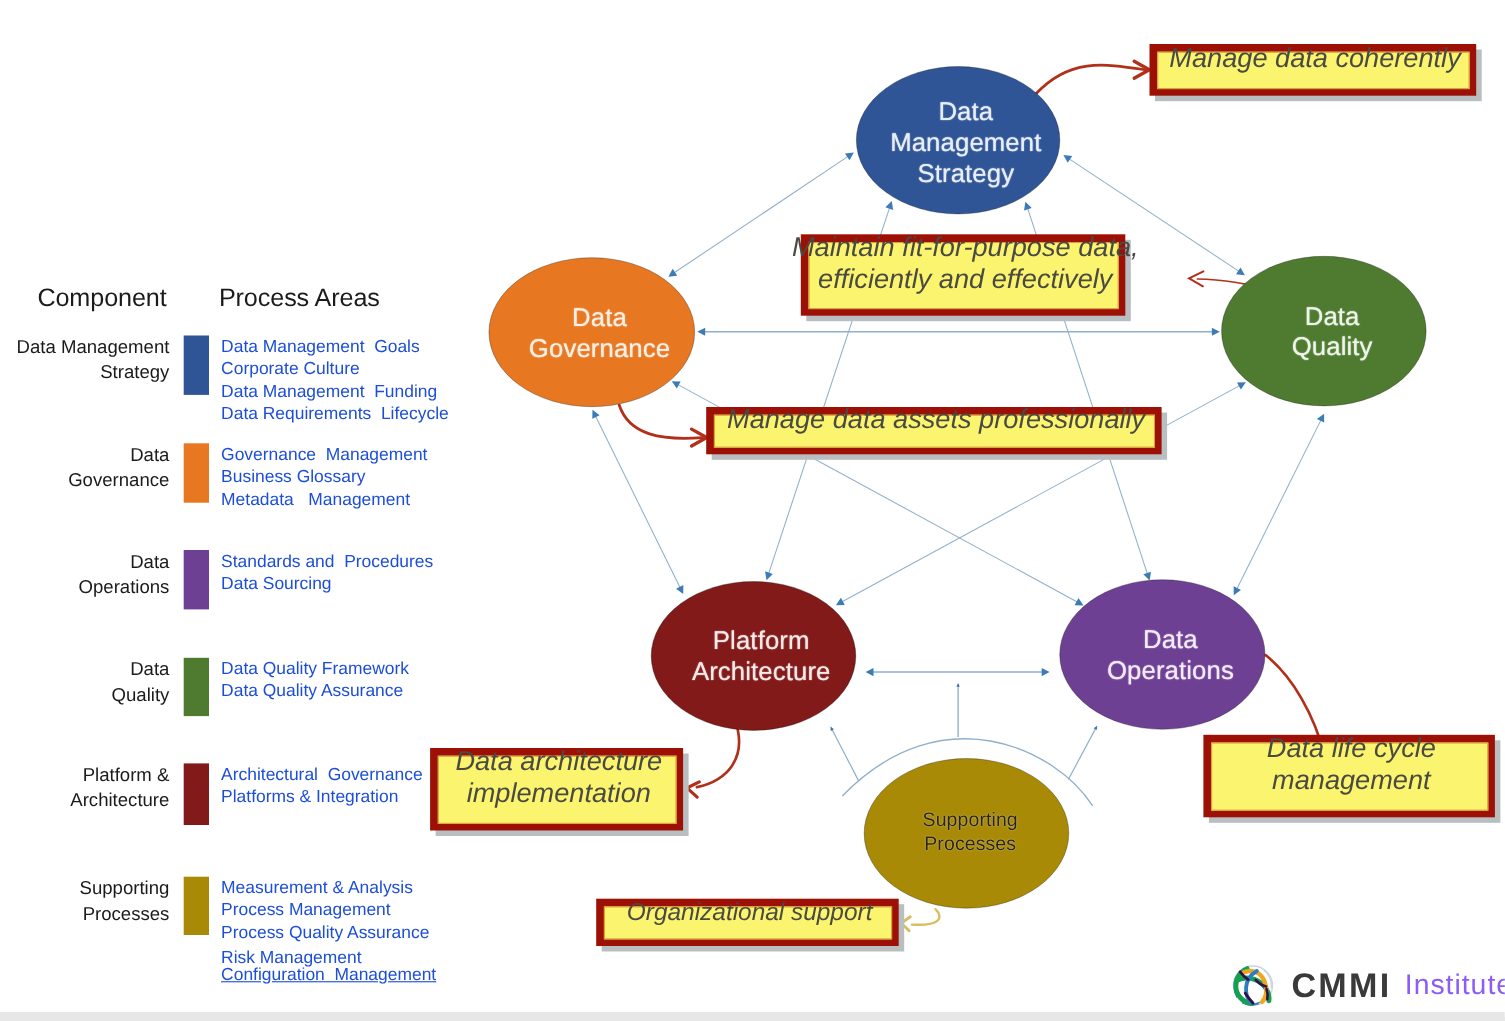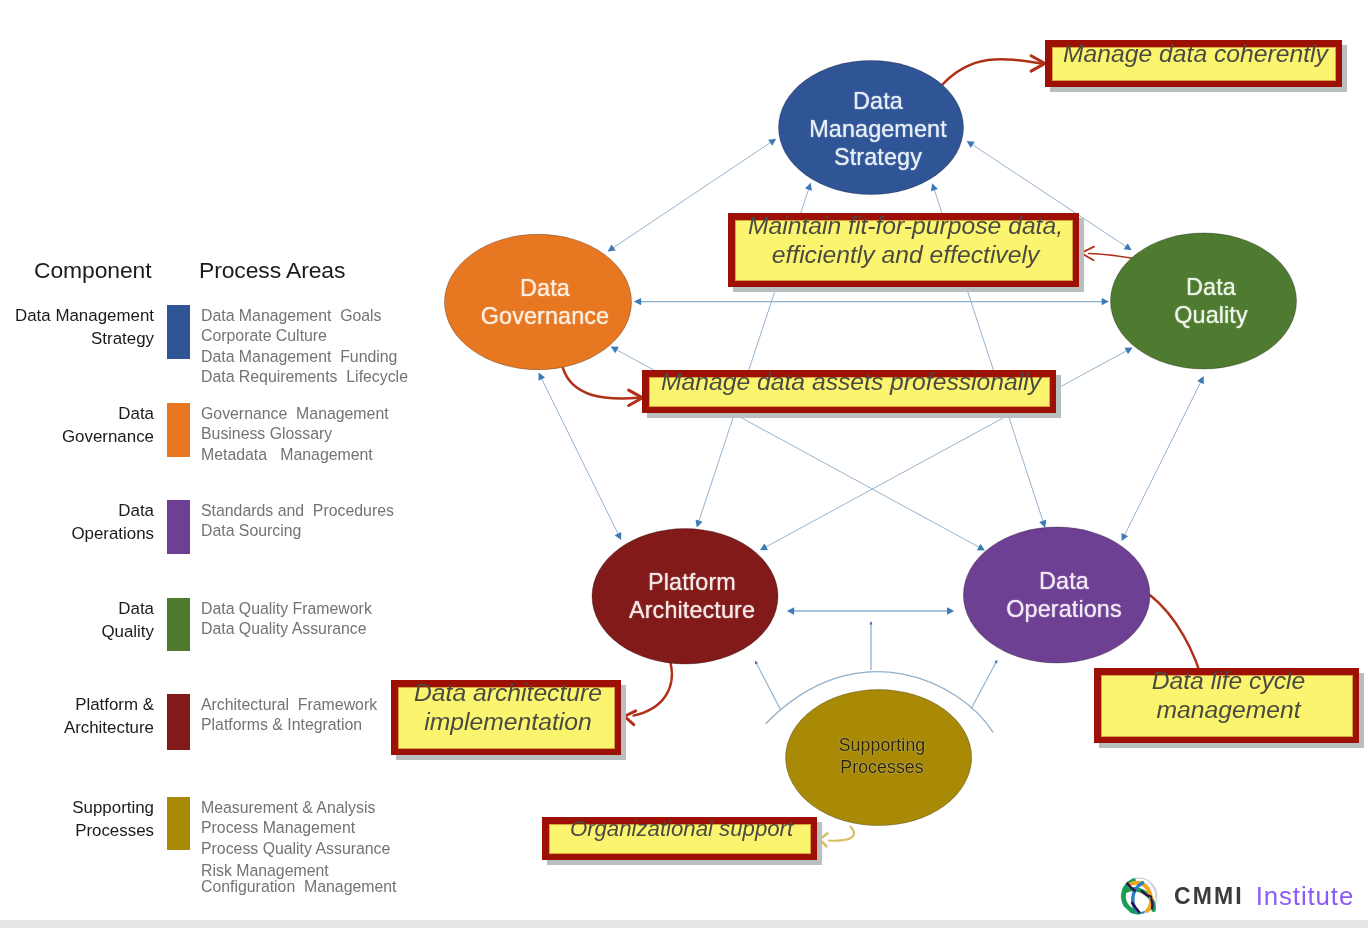--- a/index.html
+++ b/index.html
@@ -11,41 +11,41 @@
   
   .legend{position:absolute;left:0;top:0;width:420px;height:928px;}
   .lg-head{position:absolute;font-size:22.9px;color:#1b1b1b;letter-spacing:-0.1px;white-space:nowrap;}
   .lg-head-comp{left:34px;top:257px;}
   .lg-head-pa{left:199px;top:257px;}
   .lg-row{position:absolute;left:0;width:420px;}
   .lg-comp{position:absolute;right:266px;top:-1px;width:200px;text-align:right;
            font-size:16.9px;line-height:23.3px;color:#1b1b1b;white-space:pre;}
   .lg-swatch{position:absolute;left:167px;top:0px;width:23px;}
   .lg-areas{position:absolute;left:201px;top:1px;}
-  .lg-area{font-size:15.85px;line-height:20.3px;color:#737373;white-space:pre;}
+  .lg-area{font-size:15.85px;line-height:20.3px;color:#1d4ed8;white-space:pre;}
   .lg-gap{margin-top:2px;}
-  .lg-tight{margin-top:-4px;}
+  .lg-tight{margin-top:-4px;text-decoration:underline;}
   .callout-sm .callout-in{font-size:22.2px;padding-bottom:18px;}
 
   
   .node-lbl{position:absolute;transform:translate(-50%,-50%);text-align:center;
             font-size:23.4px;line-height:27.9px;white-space:pre;letter-spacing:0.1px;z-index:3;text-shadow:0 0 1.2px rgba(255,255,255,0.85);}
   .node-lbl.small{font-size:17.7px;line-height:22.4px;}
 
   
   .callout{position:absolute;box-sizing:border-box;background:#9C1006;padding:6.5px;
            box-shadow:5px 5px 0 0 #b9bec1;z-index:5;}
   .callout-in{width:100%;height:100%;box-sizing:border-box;background:#FBF46E;border:1px solid #D9A23A;
               display:flex;align-items:center;justify-content:center;text-align:center;
               font-style:italic;font-size:24.7px;line-height:28.8px;color:#4a4a42;white-space:pre;padding-left:4px;padding-bottom:19px;}
 
   
   .brand{position:absolute;left:1119px;top:876px;display:flex;align-items:center;z-index:7;}
   .brand-mark{display:inline-block;width:40px;height:40px;margin-right:15px;flex:none;}
-  .brand-b{font-size:23px;font-weight:bold;color:#3a3a3a;letter-spacing:2.1px;}
+  .brand-b{font-size:31px;font-weight:bold;color:#3a3a3a;letter-spacing:2.1px;}
   .brand-r{font-size:25.8px;font-weight:normal;color:#8b5cf6;letter-spacing:0.9px;margin-left:12px;}
 </style>
 </head>
 <body>
 
 <div id="stage">
 
   <div class="legend">
     <div class="lg-head lg-head-comp">Component</div>
     <div class="lg-head lg-head-pa">Process Areas</div>
@@ -91,21 +91,21 @@
         <div class="lg-area">Data Quality Framework</div>
         <div class="lg-area">Data Quality Assurance</div>
       </div>
     </div>
 
     <div class="lg-row" style="top:694px">
       <div class="lg-comp">Platform &amp;
 Architecture</div>
       <div class="lg-swatch" style="height: 56px; background: rgb(129, 26, 24);"></div>
       <div class="lg-areas">
-        <div class="lg-area">Architectural  Framework</div>
+        <div class="lg-area">Architectural  Governance</div>
         <div class="lg-area">Platforms &amp; Integration</div>
       </div>
     </div>
 
     <div class="lg-row" style="top:797px">
       <div class="lg-comp">Supporting
 Processes</div>
       <div class="lg-swatch" style="height: 53px; background: rgb(168, 138, 7);"></div>
       <div class="lg-areas">
         <div class="lg-area">Measurement &amp; Analysis</div>
@@ -191,21 +191,21 @@
   <div class="node-lbl" style="left: 692px; top: 597px; color: rgb(247, 233, 233);">Platform
 Architecture</div>
   <div class="node-lbl" style="left: 1064px; top: 596px; color: rgb(242, 234, 247);">Data
 Operations</div>
   <div class="node-lbl small" style="left: 882px; top: 756px; color: rgb(43, 34, 0);">Supporting
 Processes</div>
 
   <div class="callout" style="left:1045px;top:40px;width:297px;height:47px;">
     <div class="callout-in">Manage data coherently</div>
   </div>
-  <div class="callout" style="left:728px;top:213px;width:351px;height:74px;">
+  <div class="callout" style="left:728px;top:213px;width:295px;height:74px;">
     <div class="callout-in">Maintain fit-for-purpose data,
 efficiently and effectively</div>
   </div>
   <div class="callout" style="left:391px;top:680px;width:230px;height:75px;">
     <div class="callout-in">Data architecture
 implementation</div>
   </div>
   <div class="callout" style="left:642px;top:370px;width:414px;height:43px;">
     <div class="callout-in">Manage data assets professionally</div>
   </div>

